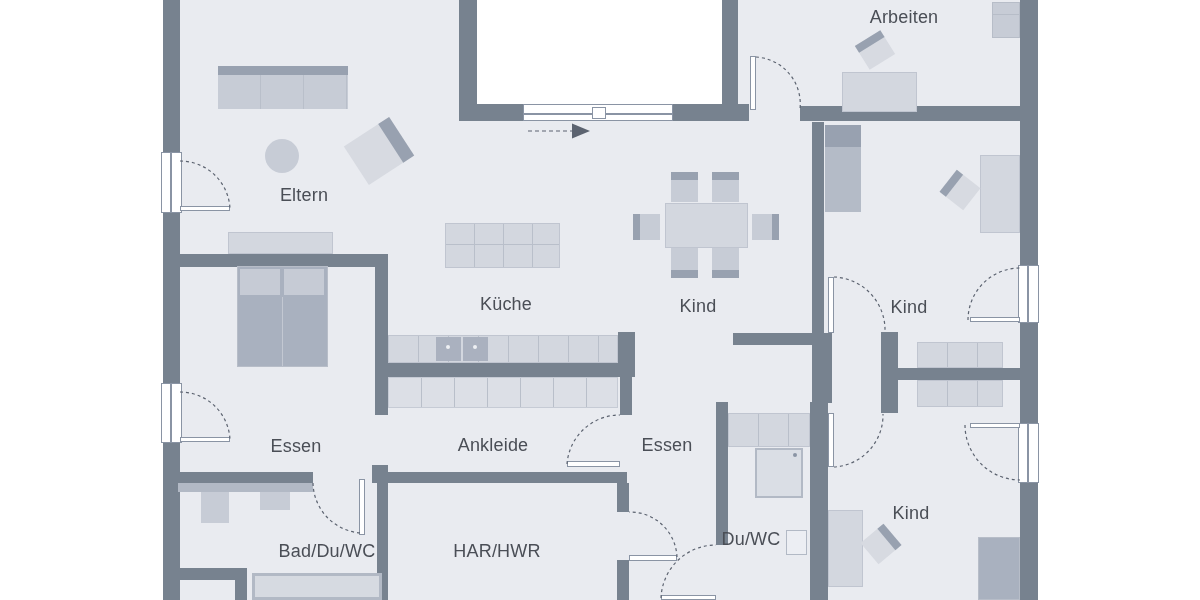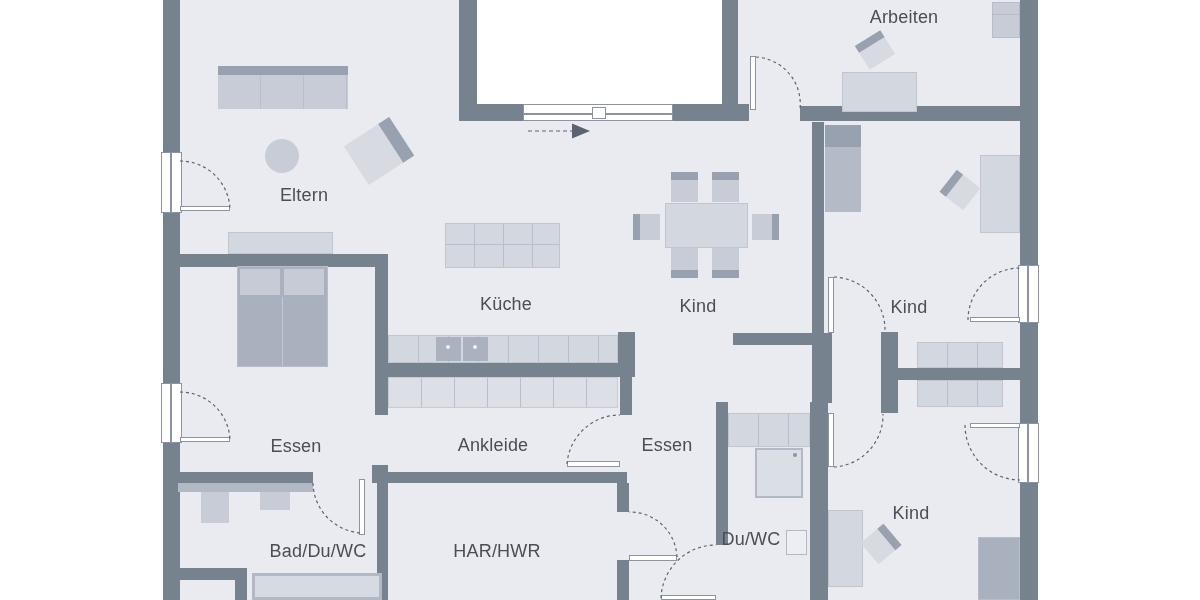--- a/index.html
+++ b/index.html
@@ -161,16 +161,16 @@
 
   <span class="label" style="left:304px;top:195px">Eltern</span>
   <span class="label" style="left:506px;top:304px">Küche</span>
   <span class="label" style="left:698px;top:306px">Kind</span>
   <span class="label" style="left:904px;top:17px">Arbeiten</span>
   <span class="label" style="left:909px;top:307px">Kind</span>
   <span class="label" style="left:911px;top:513px">Kind</span>
   <span class="label" style="left:296px;top:446px">Essen</span>
   <span class="label" style="left:493px;top:445px">Ankleide</span>
   <span class="label" style="left:667px;top:445px">Essen</span>
-  <span class="label" style="left:318px;top:551px">Bad/Du/WC</span>
+  <span class="label" style="left:327px;top:551px">Bad/Du/WC</span>
   <span class="label" style="left:497px;top:551px">HAR/HWR</span>
   <span class="label" style="left:751px;top:539px">Du/WC</span>
 </div>
 
 </body></html>

